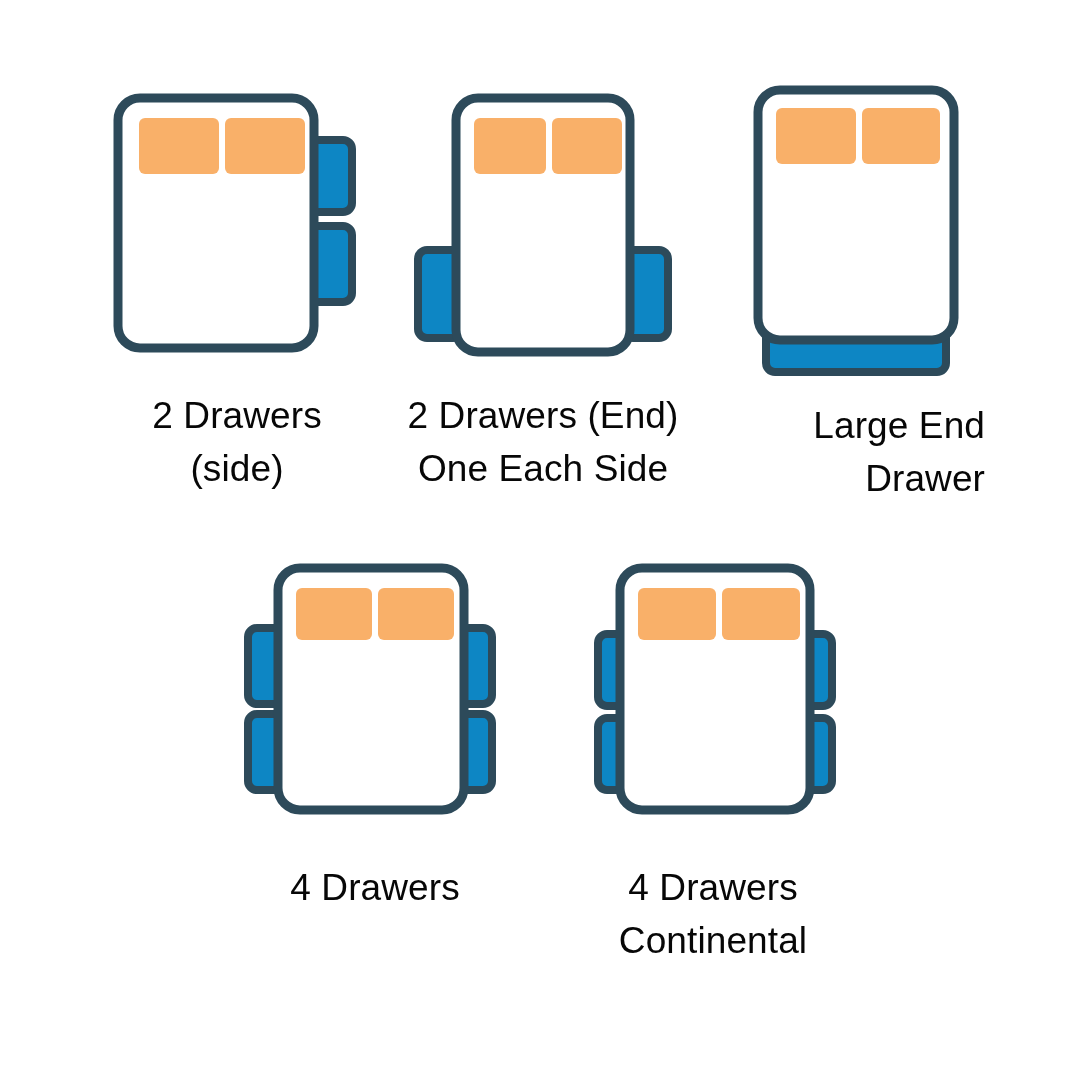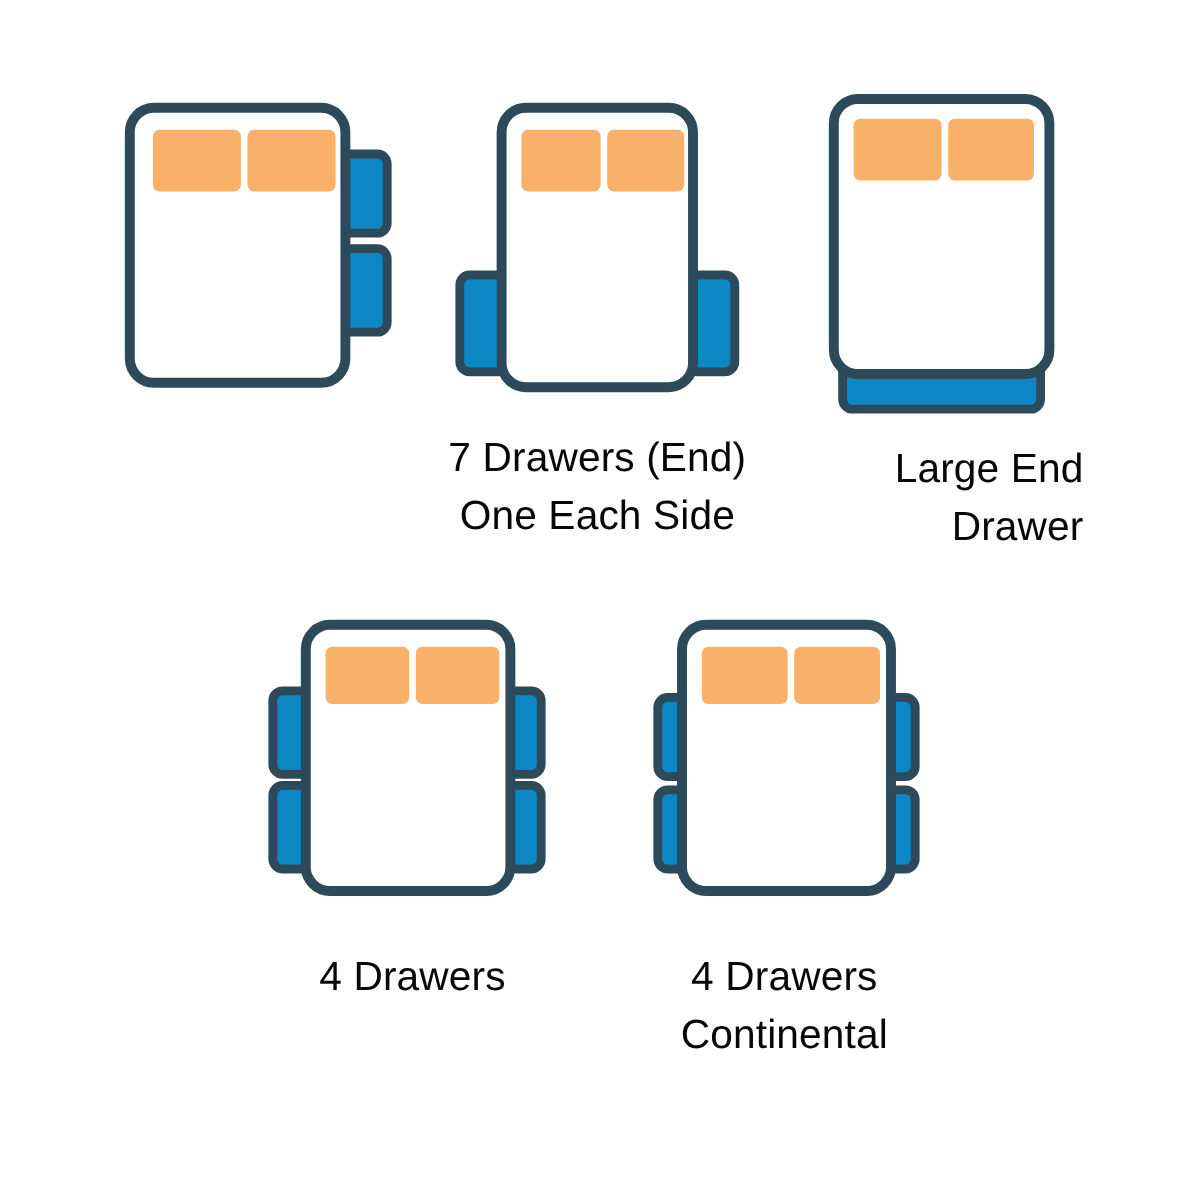--- a/index.html
+++ b/index.html
@@ -49,35 +49,37 @@
 
       <rect x="196" y="48" width="44" height="72" rx="9" ry="9" fill="#0d86c4" stroke="#2d4a5a" stroke-width="8"></rect>
       <rect x="196" y="134" width="44" height="76" rx="9" ry="9" fill="#0d86c4" stroke="#2d4a5a" stroke-width="8"></rect>
 
       <rect x="6" y="6" width="196" height="250" rx="22" ry="22" fill="#ffffff" stroke="#2d4a5a" stroke-width="9"></rect>
 
       <rect x="27" y="26" width="80" height="56" rx="6" ry="6" fill="#f9b069"></rect>
       <rect x="113" y="26" width="80" height="56" rx="6" ry="6" fill="#f9b069"></rect>
     </svg>
   </div>
+  <div class="bed-label" style="left:77px; top:390px; width:320px;">2 Drawers
+(side)</div>
 
   <div class="bed-figure" style="left:412px; top:92px;">
     <svg class="bed-svg" width="262" height="272" viewBox="0 0 262 272">
 
       <rect x="6" y="158" width="44" height="88" rx="9" ry="9" fill="#0d86c4" stroke="#2d4a5a" stroke-width="8"></rect>
 
       <rect x="212" y="158" width="44" height="88" rx="9" ry="9" fill="#0d86c4" stroke="#2d4a5a" stroke-width="8"></rect>
 
       <rect x="44" y="6" width="174" height="254" rx="22" ry="22" fill="#ffffff" stroke="#2d4a5a" stroke-width="9"></rect>
 
       <rect x="62" y="26" width="72" height="56" rx="6" ry="6" fill="#f9b069"></rect>
       <rect x="140" y="26" width="70" height="56" rx="6" ry="6" fill="#f9b069"></rect>
     </svg>
   </div>
-  <div class="bed-label" style="left:378px; top:390px; width:330px;">7 Drawers (End)
+  <div class="bed-label" style="left:378px; top:390px; width:330px;">2 Drawers (End)
 One Each Side</div>
 
   <div class="bed-figure" style="left:752px; top:84px;">
     <svg class="bed-svg" width="212" height="295" viewBox="0 0 212 295">
 
       <rect x="14" y="230" width="180" height="58" rx="9" ry="9" fill="#0d86c4" stroke="#2d4a5a" stroke-width="8"></rect>
 
       <rect x="6" y="6" width="196" height="250" rx="22" ry="22" fill="#ffffff" stroke="#2d4a5a" stroke-width="9"></rect>
 
       <rect x="24" y="24" width="80" height="56" rx="6" ry="6" fill="#f9b069"></rect>

